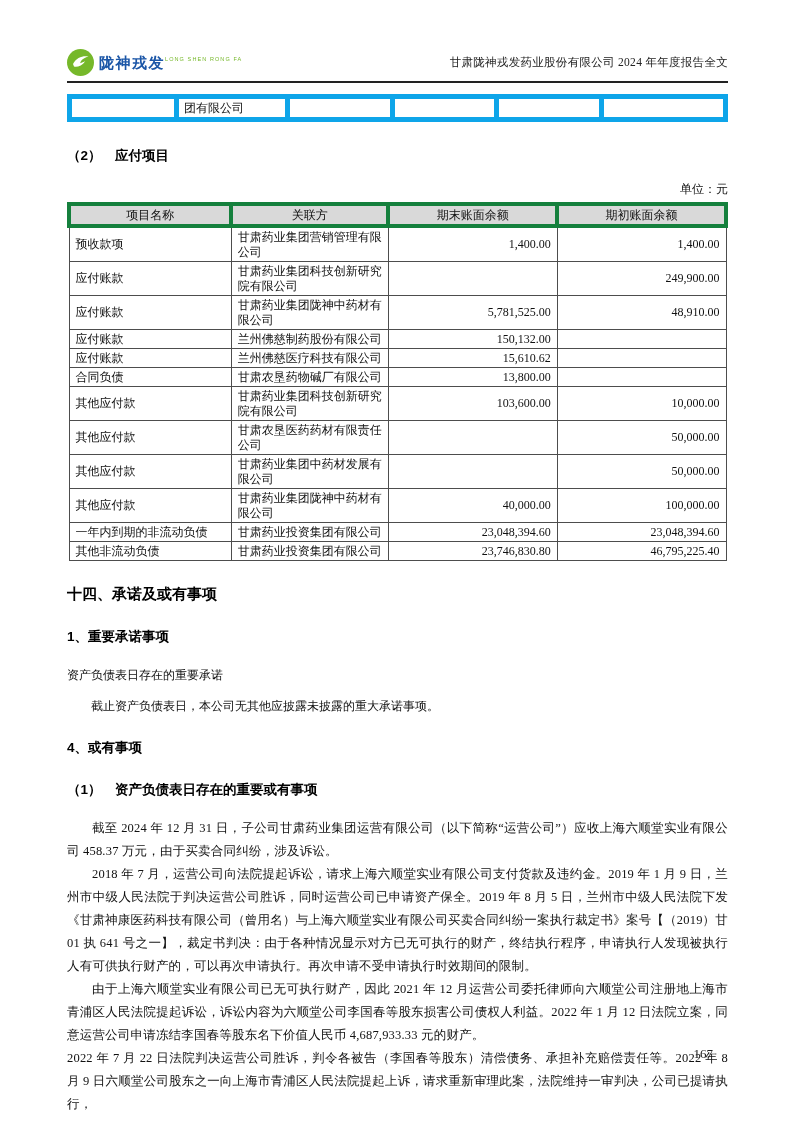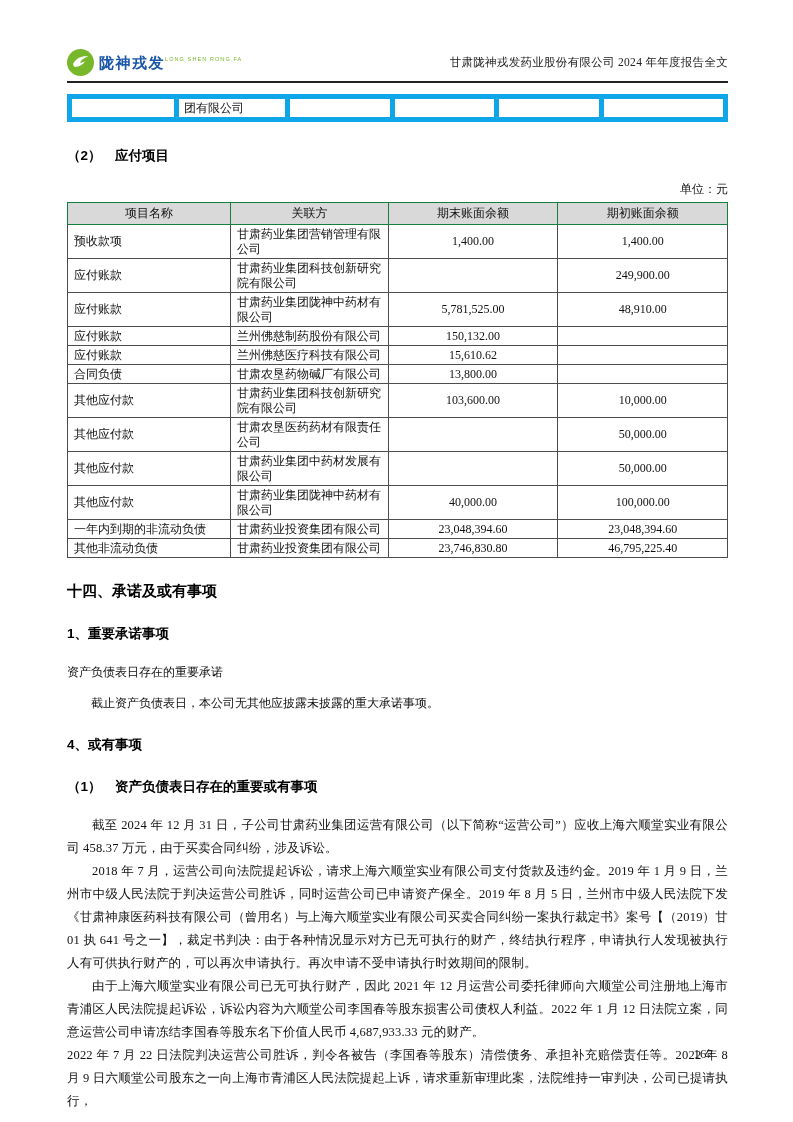--- a/index.html
+++ b/index.html
@@ -27,25 +27,25 @@
 
   
   .frag-table { width:100%; border-collapse:collapse; table-layout:fixed; margin-top:11px; font-size:12px; }
   .frag-table td { border:5px solid #0ea5e9; height:21px; padding:1px 5px; line-height:16px; }
 
   
   .sec2-heading { margin-top:25px; font-size:13.5px; font-weight:bold; font-family:"Liberation Sans","DejaVu Sans",sans-serif; color:#000; }
   .unit-label { margin-top:16px; text-align:right; font-size:12px; }
   .main-table { width:100%; border-collapse:collapse; table-layout:fixed; margin-top:4px; font-size:12px; }
   .main-table th {
-    border:1px solid #15803d; background:#d9d9d9;
+    border:4px solid #15803d; background:#d9d9d9;
     font-weight:normal; text-align:center; height:22px; line-height:15px; padding:1px 4px;
   }
   .main-table td { border:1px solid #4d4d4d; padding:1.5px 6px; line-height:15px; }
-  .main-table td.c2, .main-table td.c3 { text-align:center; }
+  .main-table td.c2, .main-table td.c3 { text-align:right; }
 
   
   .h14 { margin-top:24px; font-size:15px; font-weight:bold; font-family:"Liberation Sans","DejaVu Sans",sans-serif; color:#000; }
   .h-sub { margin-top:24px; font-size:13.5px; font-weight:bold; font-family:"Liberation Sans","DejaVu Sans",sans-serif; color:#000; }
   .note-line { margin-top:21px; font-size:12px; }
   .statement-line { margin-top:14px; font-size:12px; text-indent:2em; }
   .paras { margin-top:18px; }
   .paras p { font-size:12.5px; line-height:23px; text-align:justify; text-indent:2em; letter-spacing:0.2px; }
   .paras p.no-indent { text-indent:0; }
 

